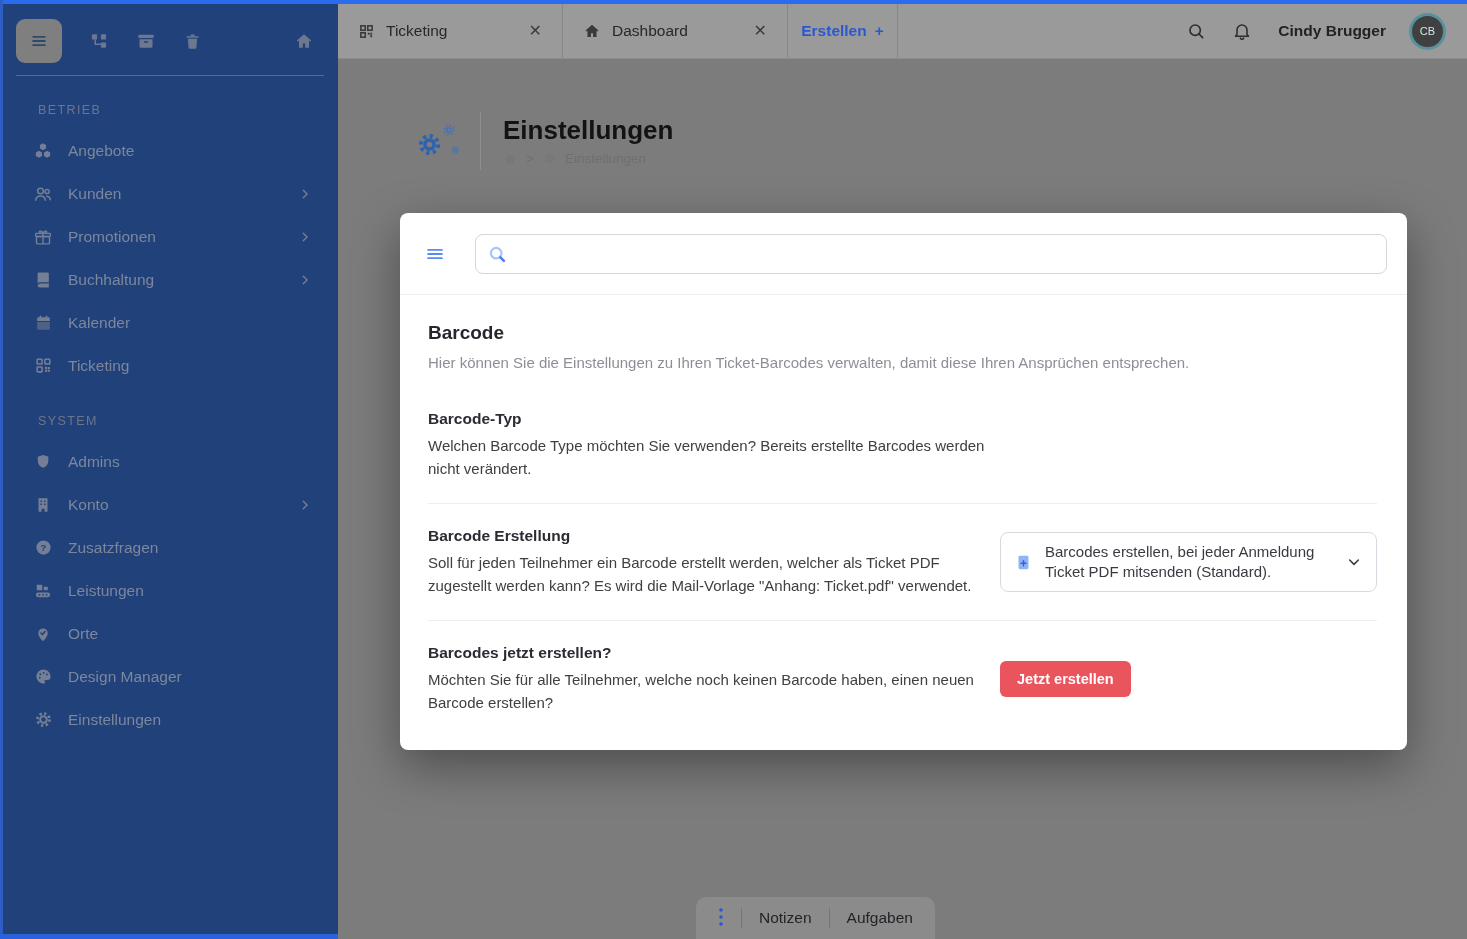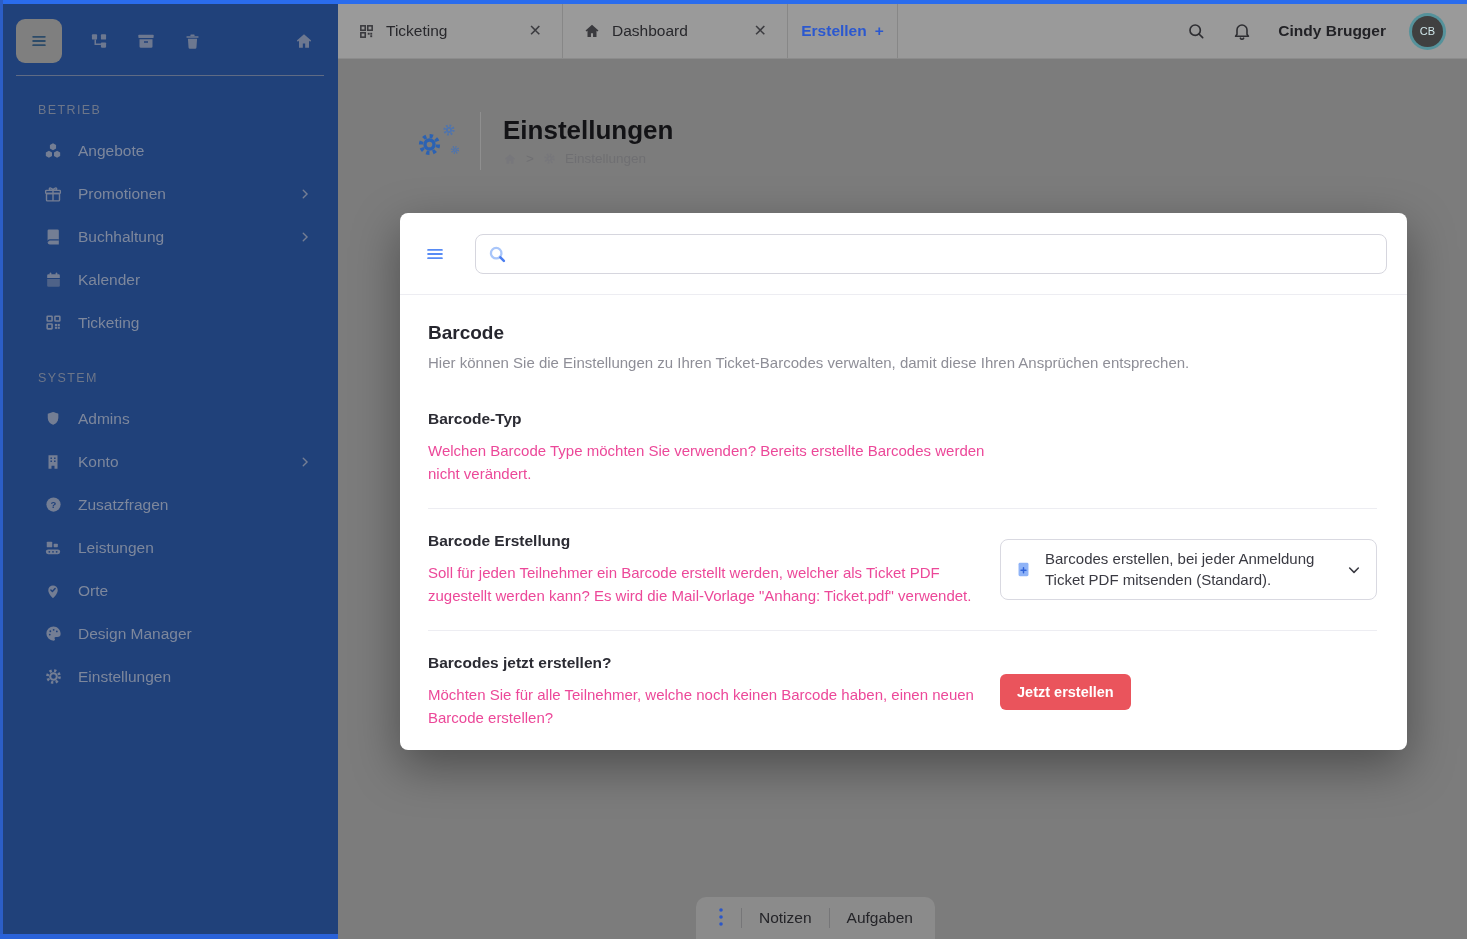--- a/index.html
+++ b/index.html
@@ -17,21 +17,21 @@
   .frame-bottom{position:absolute;bottom:0;left:0;width:338px;height:5px;background:#2a62d9;z-index:71;}
 
   
   .sidebar{position:absolute;left:0;top:4px;bottom:0;width:338px;background:#20417a;z-index:10;}
   .sb-iconrow{display:flex;align-items:center;padding:15px 24px 12px 16px;}
   .sb-menu-btn{width:46px;height:44px;border-radius:9px;background:#7f7f7f;display:flex;align-items:center;justify-content:center;color:#2c4b69;}
   .sb-tool{color:#6d7890;margin-left:27px;display:flex;}
   .sb-tool.home{margin-left:auto;}
   .sb-divider{height:1px;background:#5f6b84;margin:0 14px 0 16px;}
   .sb-section-title{color:#6d7689;font-size:12.5px;font-weight:400;letter-spacing:1.4px;padding:27px 0 12px 38px;}
-  .sb-item{display:flex;align-items:center;height:43px;padding:0 26px 0 42px;color:#7d879c;font-size:15.5px;cursor:pointer;text-align:right;}
+  .sb-item{display:flex;align-items:center;height:43px;padding:0 26px 0 32px;color:#7d879c;font-size:15.5px;cursor:pointer;text-align:right;}
   .sb-item .sb-ic{width:22px;display:flex;justify-content:center;margin-right:14px;color:#747e94;}
   .sb-item .sb-chev{margin-left:auto;color:#747e94;display:flex;}
 
   
   .topbar{position:absolute;left:338px;top:4px;right:0;height:55px;background:#9a9a9a;display:flex;align-items:stretch;border-bottom:1px solid #8c8c8c;box-sizing:border-box;z-index:5;}
   .tab{display:flex;align-items:center;gap:11px;width:225px;box-sizing:border-box;padding:0 20px;border-right:1px solid #878787;color:#28282c;font-size:15.5px;cursor:pointer;}
   .tab .tab-ic{color:#3a3a3e;display:flex;}
   .tab .tab-close{margin-left:auto;color:#3c3c40;font-size:16px;line-height:1;cursor:pointer;}
   .tab.create{width:110px;justify-content:center;color:#2b58cf;font-weight:600;gap:8px;}
   .topbar-right{margin-left:auto;display:flex;align-items:center;gap:26px;padding-right:24px;}
@@ -64,21 +64,21 @@
   .mh-search{flex:1;height:40px;border:1px solid #d6d6de;border-radius:8px;display:flex;align-items:center;padding:0 11px;box-sizing:border-box;}
   .mh-search input{border:none;outline:none;flex:1;font-size:15px;font-family:inherit;color:#3a3a42;background:transparent;margin-left:9px;}
   .modal-divider{height:1px;background:#ededf2;}
   .modal-body{padding:27px 30px 0 28px;}
   .mb-title{font-size:19px;font-weight:600;color:#26262e;margin:0 0 10px 0;}
   .mb-sub{font-size:15px;color:#8e8e97;margin:0 0 16px 0;}
   .mrow{display:flex;align-items:center;padding:23px 0;}
   .mrow + .mrow{border-top:1px solid #ededf2;}
   .mrow-left{flex:1;padding-right:24px;max-width:560px;}
   .mrow-label{font-size:15.5px;font-weight:600;color:#2b2b33;margin-bottom:7px;}
-  .mrow-desc{font-size:15px;color:#ec4899;line-height:1.5;margin-top:12px;}
+  .mrow-desc{font-size:15px;color:#404040;line-height:1.5;}
   .mrow-right{flex:0 0 377px;display:flex;}
   .mselect{width:100%;display:flex;align-items:center;gap:13px;border:1px solid #d9d9e1;border-radius:8px;padding:9px 14px;font-size:15px;color:#3a3a42;box-sizing:border-box;background:#fff;cursor:pointer;line-height:1.35;}
   .mselect .msel-chev{margin-left:auto;color:#3a3a42;display:flex;flex:0 0 auto;}
   .mselect .msel-ic{flex:0 0 auto;display:flex;}
   .btn-danger{background:#ea545c;color:#ffffff;border:none;border-radius:6px;font-family:inherit;font-size:14.5px;font-weight:600;padding:10px 17px;cursor:pointer;}
 </style>
 </head>
 <body>
 
 <div class="frame-top"></div>
@@ -125,20 +125,36 @@
 
   <div class="sb-section-title">BETRIEB</div>
 
   <div class="sb-item">
     <span class="sb-ic">
       <svg width="20" height="20" viewBox="0 0 24 24" fill="currentColor">
           <path d="M12 2.6l3.7 2.1v4.3L12 11.1 8.3 9V4.7zM7.1 11.6l3.7 2.1V18l-3.7 2.1L3.4 18v-4.3zM16.9 11.6l3.7 2.1V18l-3.7 2.1L13.2 18v-4.3z"></path>
         </svg>
     </span>
     <span>Angebote</span>
+  </div>
+  <div class="sb-item">
+    <span class="sb-ic">
+      <svg width="20" height="20" viewBox="0 0 24 24" fill="none" stroke="currentColor" stroke-width="1.8" stroke-linecap="round">
+          <circle cx="9" cy="8.4" r="3.4"></circle>
+          <path d="M3.2 19.5c.4-3.2 2.8-5.1 5.8-5.1s5.4 1.9 5.8 5.1"></path>
+          <circle cx="16.9" cy="9" r="2.5"></circle>
+          <path d="M16.5 14.7c2.5.2 4.1 1.8 4.4 4.2"></path>
+        </svg>
+    </span>
+    <span>Kunden</span>
+    <span class="sb-chev">
+      <svg width="14" height="14" viewBox="0 0 24 24" fill="none" stroke="currentColor" stroke-width="2.4" stroke-linecap="round">
+          <path d="M9 5.5l6.5 6.5L9 18.5"></path>
+        </svg>
+    </span>
   </div>
   <div class="sb-item">
     <span class="sb-ic">
       <svg width="20" height="20" viewBox="0 0 24 24" fill="none" stroke="currentColor" stroke-width="1.7">
           <rect x="4.2" y="11.4" width="15.6" height="8.8" rx="1"></rect>
           <rect x="3.2" y="7.6" width="17.6" height="3.8" rx="0.8"></rect>
           <path d="M12 7.6v12.6"></path>
           <path d="M12 7.3c-1.2-2.7-4.6-3.3-4.4-1.2.2 1.8 2.9 1.5 4.4 1.2zm0 0c1.2-2.7 4.6-3.3 4.4-1.2-.2 1.8-2.9 1.5-4.4 1.2z"></path>
         </svg>
     </span>

